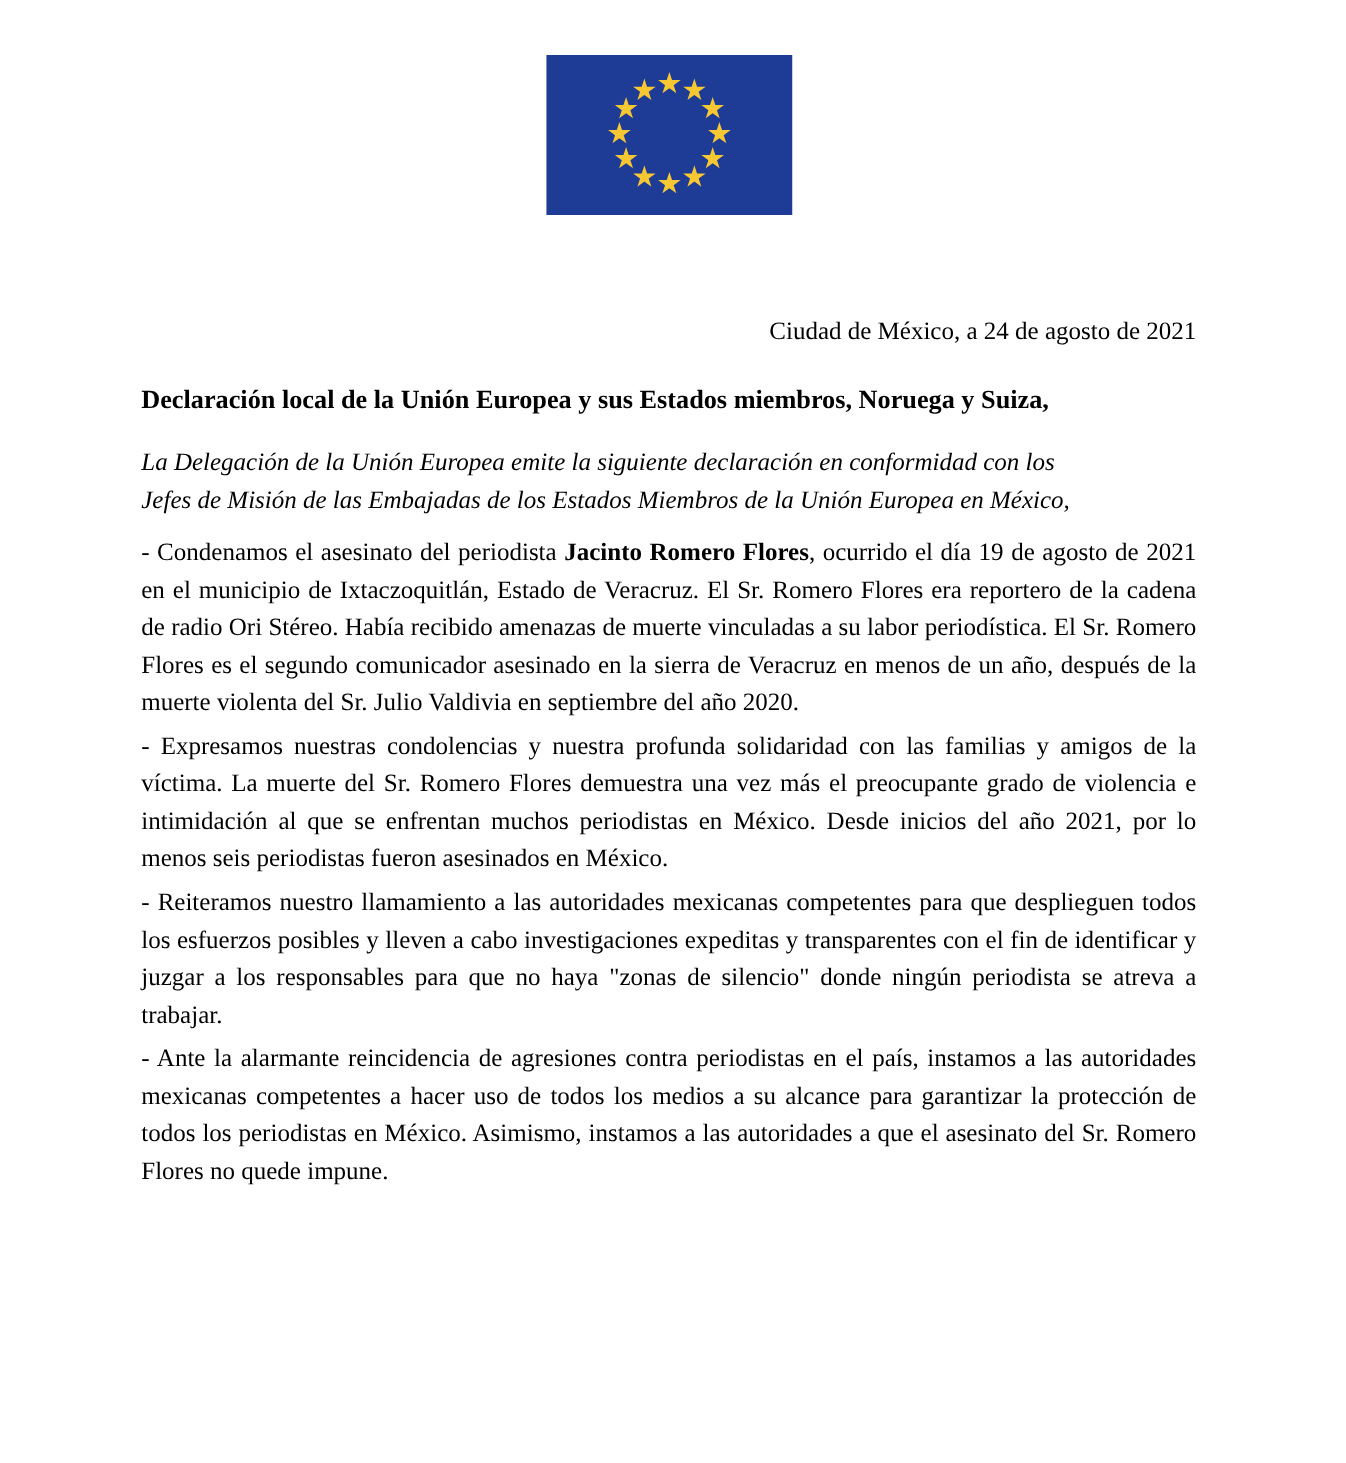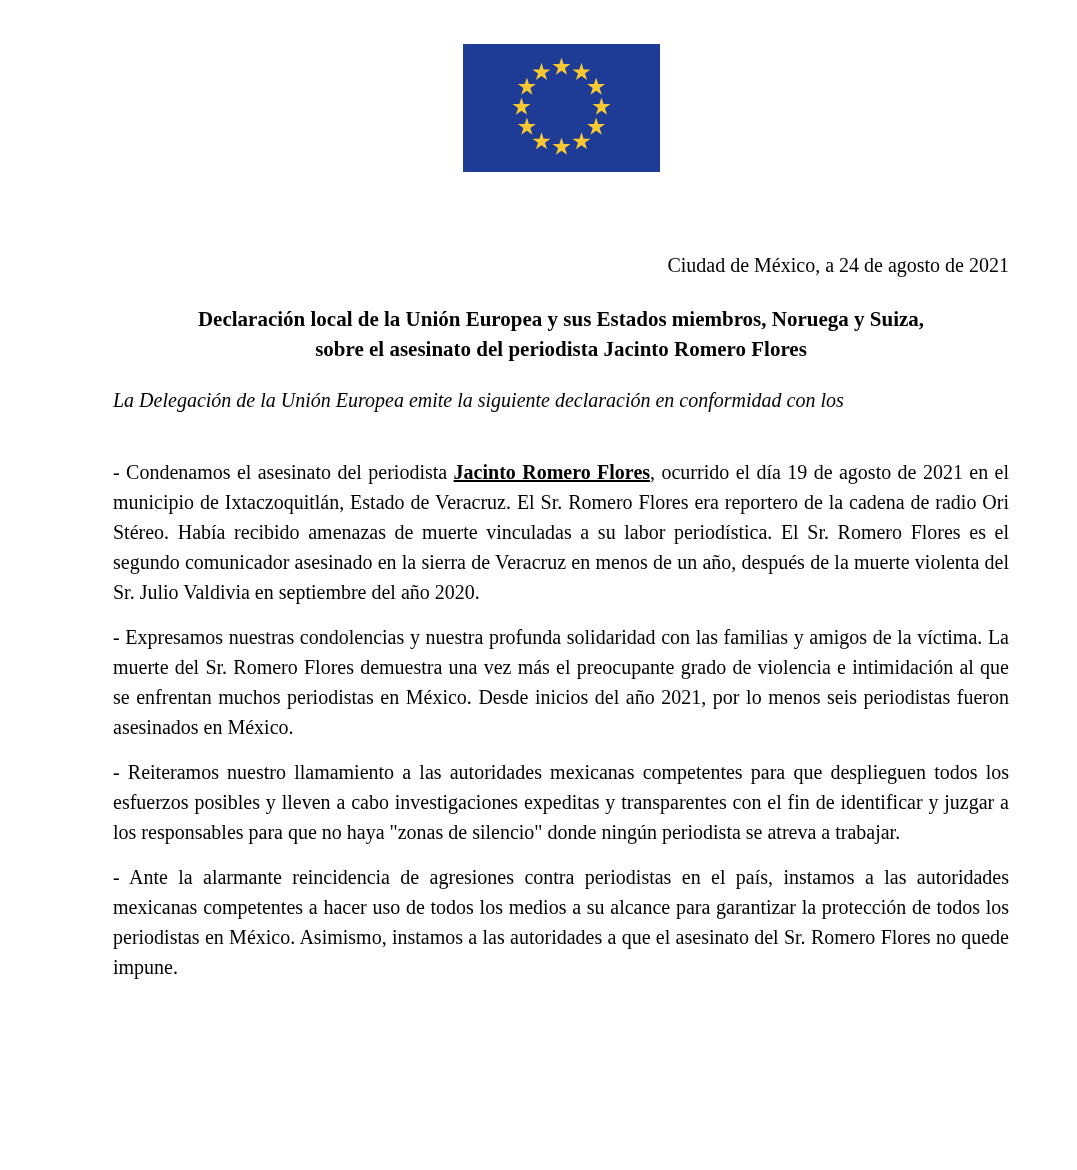--- a/index.html
+++ b/index.html
@@ -9,21 +9,21 @@
   }
   .page {
     position: relative;
     width: 1077px;
     height: 1170px;
     margin: 0 auto;
     background: #ffffff;
     color: #000000;
     font-family: "Liberation Serif", "DejaVu Serif", serif;
     box-sizing: border-box;
-    padding: 0 68px 0 113px;
+    padding: 0 120px 0 113px;
     overflow: hidden;
   }
   .flag-wrap {
     width: 197px;
     height: 128px;
     margin: 44px auto 0 auto;
   }
   .flag-wrap svg {
     display: block;
     width: 197px;
@@ -34,40 +34,38 @@
     font-size: 20px;
     line-height: 30px;
     text-align: right;
     white-space: nowrap;
   }
   .doc-title {
     margin: 24px 0 0 0;
     font-size: 21px;
     line-height: 30px;
     font-weight: bold;
-    text-align: center;
   }
   .intro {
     margin: 21px 0 0 0;
     font-size: 20px;
     line-height: 30px;
     font-style: italic;
   }
   .para {
     margin: 12px 0 0 0;
     font-size: 20px;
     line-height: 30px;
     text-align: justify;
   }
   .para + .para {
-    margin-top: 15px;
+    margin-top: 5px;
   }
   .para strong {
     font-weight: bold;
-    text-decoration: underline;
   }
 </style>
 </head>
 <body>
 
 <div class="page">
 
   <div class="flag-wrap">
     <svg viewBox="0 0 197 128" xmlns="http://www.w3.org/2000/svg" aria-hidden="true">
       <defs>
@@ -86,23 +84,23 @@
         <use href="#eu-star" x="63.86" y="83"></use>
         <use href="#eu-star" x="58.5" y="63"></use>
         <use href="#eu-star" x="63.86" y="43"></use>
         <use href="#eu-star" x="78.5" y="28.36"></use>
       </g>
     </svg>
   </div>
 
   <p class="dateline">Ciudad de México, a 24 de agosto de 2021</p>
 
-  <h1 class="doc-title"><span>Declaración local de la Unión Europea y sus Estados miembros, Noruega y Suiza,</span><br><span>sobre el asesinato del periodista Jacinto Romero Flores</span></h1>
+  <h1 class="doc-title"><span>Declaración local de la Unión Europea y sus Estados miembros, Noruega y Suiza,</span><br></h1>
 
-  <p class="intro"><span>La Delegación de la Unión Europea emite la siguiente declaración en conformidad con los</span><br><br></p>
+  <p class="intro"><span>La Delegación de la Unión Europea emite la siguiente declaración en conformidad con los</span><br><span>Jefes de Misión de las Embajadas de los Estados Miembros de la Unión Europea en México,</span><br></p>
 
   <p class="para"><span>- Condenamos el asesinato del periodista </span><strong>Jacinto Romero Flores</strong><span>, ocurrido el día 19 de agosto de 2021 en el municipio de Ixtaczoquitlán, Estado de Veracruz. El Sr. Romero Flores era reportero de la cadena de radio Ori Stéreo. Había recibido amenazas de muerte vinculadas a su labor periodística. El Sr. Romero Flores es el segundo comunicador asesinado en la sierra de Veracruz en menos de un año, después de la muerte violenta del Sr. Julio Valdivia en septiembre del año 2020.</span></p>
 
   <p class="para">- Expresamos nuestras condolencias y nuestra profunda solidaridad con las familias y amigos de la víctima. La muerte del Sr. Romero Flores demuestra una vez más el preocupante grado de violencia e intimidación al que se enfrentan muchos periodistas en México. Desde inicios del año 2021, por lo menos seis periodistas fueron asesinados en México.</p>
 
 
   <p class="para">- Reiteramos nuestro llamamiento a las autoridades mexicanas competentes para que desplieguen todos los esfuerzos posibles y lleven a cabo investigaciones expeditas y transparentes con el fin de identificar y juzgar a los responsables para que no haya "zonas de silencio" donde ningún periodista se atreva a trabajar.</p>
 
   <p class="para">- Ante la alarmante reincidencia de agresiones contra periodistas en el país, instamos a las autoridades mexicanas competentes a hacer uso de todos los medios a su alcance para garantizar la protección de todos los periodistas en México. Asimismo, instamos a las autoridades a que el asesinato del Sr. Romero Flores no quede impune.</p>
 

